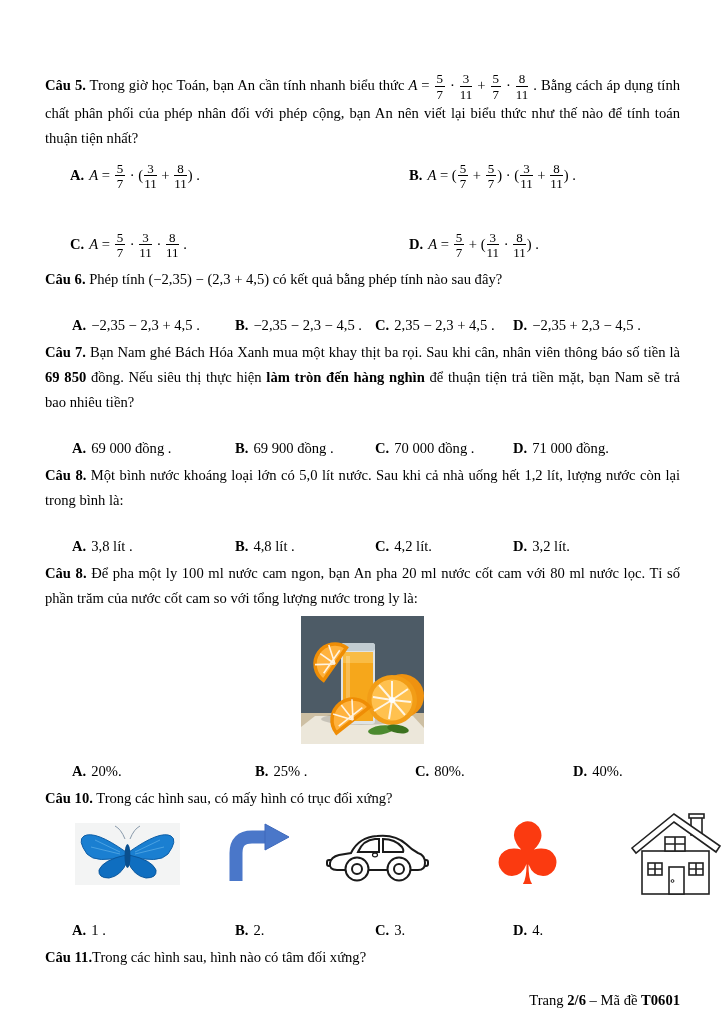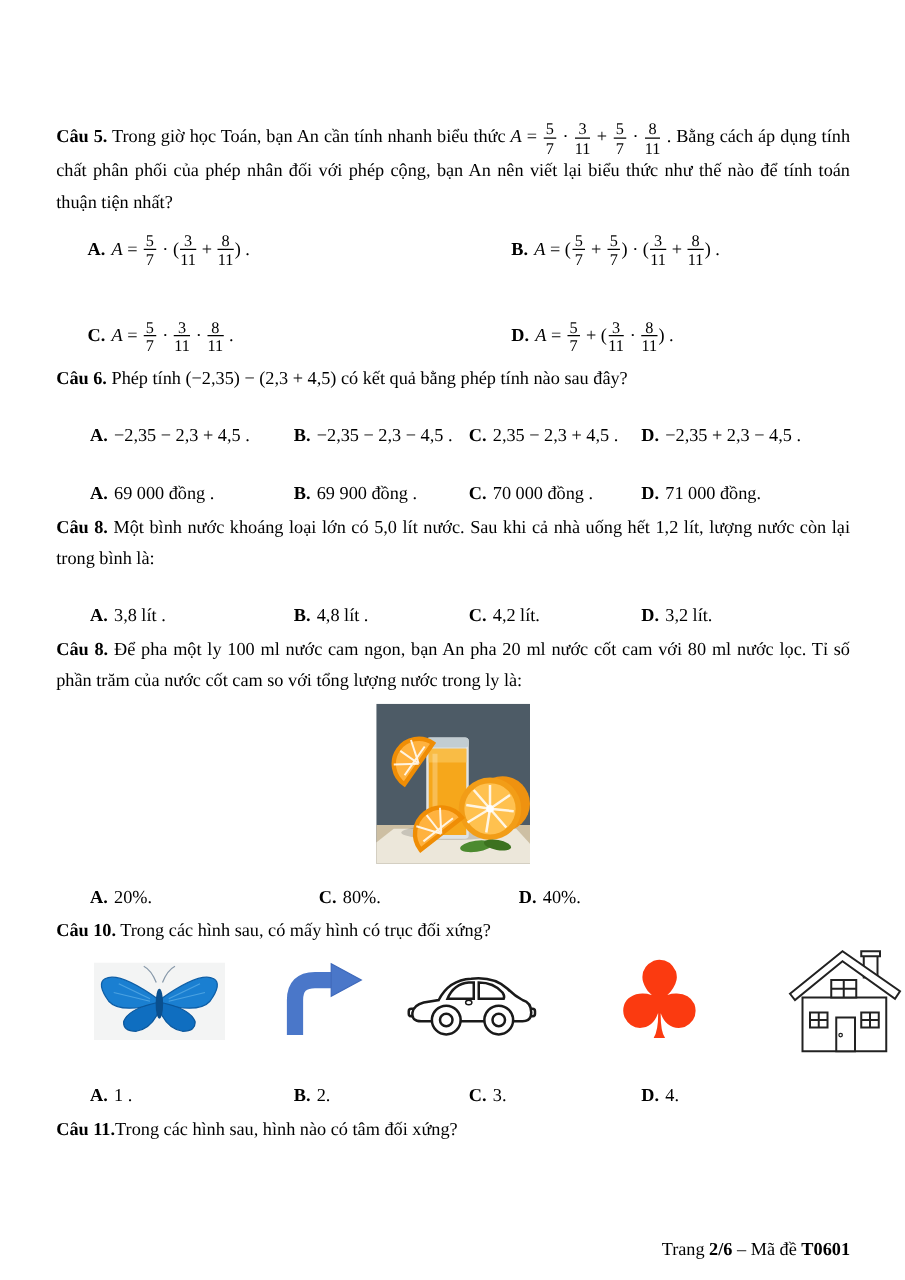--- a/index.html
+++ b/index.html
@@ -1,20 +1,20 @@
 <!DOCTYPE html>
 <html><head>
 <meta charset="utf-8">
 <style>
   html,body{margin:0;padding:0;background:#e8e8e8;}
   .page{
     width:724px;height:1024px;background:#ffffff;position:relative;
     font-family:"Liberation Serif","DejaVu Serif",serif;
     font-size:14.6px;color:#000;box-sizing:border-box;
-    padding:96px 44px 0 45px;overflow:hidden;margin:0 auto;
+    padding:72px 44px 0 45px;overflow:hidden;margin:0 auto;
   }
   .para{margin:0;text-align:justify;line-height:25px;} .mt2{margin-top:2px;}
   b{font-weight:bold;}
   i{font-style:italic;}
 
   
   .frac{display:inline-block;text-align:center;vertical-align:middle;line-height:1.05;font-size:13px;padding:0 1px;}
   .frac .fn{display:block;border-bottom:1px solid #000;padding:0 2px;}
   .frac .fd{display:block;padding-top:1px;}
 
@@ -60,20 +60,21 @@
   </div>
 
   <p class="para mt2"><b>Câu 6.</b> Phép tính (−2,35) − (2,3 + 4,5) có kết quả bằng phép tính nào sau đây?</p>
   <div class="opts4">
     <div><b class="optL">A.</b><span>−2,35 − 2,3 + 4,5 .</span></div>
     <div><b class="optL">B.</b><span>−2,35 − 2,3 − 4,5 .</span></div>
     <div><b class="optL">C.</b><span>2,35 − 2,3 + 4,5 .</span></div>
     <div><b class="optL">D.</b><span>−2,35 + 2,3 − 4,5 .</span></div>
   </div>
 
+  <p class="para mt2"><b>Câu 7.</b> Bạn Nam ghé Bách Hóa Xanh mua một khay thịt ba rọi. Sau khi cân, nhân viên thông báo số tiền là <b>69 850</b> đồng. Nếu siêu thị thực hiện <b>làm tròn đến hàng nghìn</b> để thuận tiện trả tiền mặt, bạn Nam sẽ trả bao nhiêu tiền?</p>
   <div class="opts4">
     <div><b class="optL">A.</b><span>69 000 đồng .</span></div>
     <div><b class="optL">B.</b><span>69 900 đồng .</span></div>
     <div><b class="optL">C.</b><span>70 000 đồng .</span></div>
     <div><b class="optL">D.</b><span>71 000 đồng.</span></div>
   </div>
 
   <p class="para mt2"><b>Câu 8.</b> Một bình nước khoáng loại lớn có 5,0 lít nước. Sau khi cả nhà uống hết 1,2 lít, lượng nước còn lại trong bình là:</p>
   <div class="opts4">
     <div><b class="optL">A.</b><span>3,8 lít .</span></div>
@@ -108,20 +109,21 @@
       <g transform="rotate(-38 52 104)">
         <path d="M31 104 A21 21 0 0 1 73 104 Z" fill="#ffb23e" stroke="#ef8d05" stroke-width="3.5"></path>
         <path d="M37 100 L67 100 M52 104 L40 87 M52 104 L64 87 M52 104 L52 85" stroke="#ffffff" stroke-width="1.6" opacity="0.85" fill="none"></path>
       </g>
       <ellipse cx="80" cy="114" rx="13" ry="4.5" fill="#4c8a2f" transform="rotate(-8 80 114)"></ellipse>
       <ellipse cx="97" cy="113" rx="11" ry="4" fill="#3c721f" transform="rotate(10 97 113)"></ellipse>
     </svg>
   </div>
   <div class="opts4" style="margin-top:14px;gap:20px;">
     <div><b class="optL">A.</b><span>20%.</span></div>
+    <div><b class="optL">B.</b><span>25% .</span></div>
     <div><b class="optL">C.</b><span>80%.</span></div>
     <div><b class="optL">D.</b><span>40%.</span></div>
   </div>
 
   <p class="para mt2"><b>Câu 10.</b> Trong các hình sau, có mấy hình có trục đối xứng?</p>
   <div class="figrow">
     <span class="fig">
       <svg width="105" height="62" viewBox="0 0 105 62">
         <rect width="105" height="62" fill="#f3f4f4"></rect>
         <path d="M50 16 Q46 6 40 3" stroke="#8899aa" fill="none" stroke-width="1"></path>

